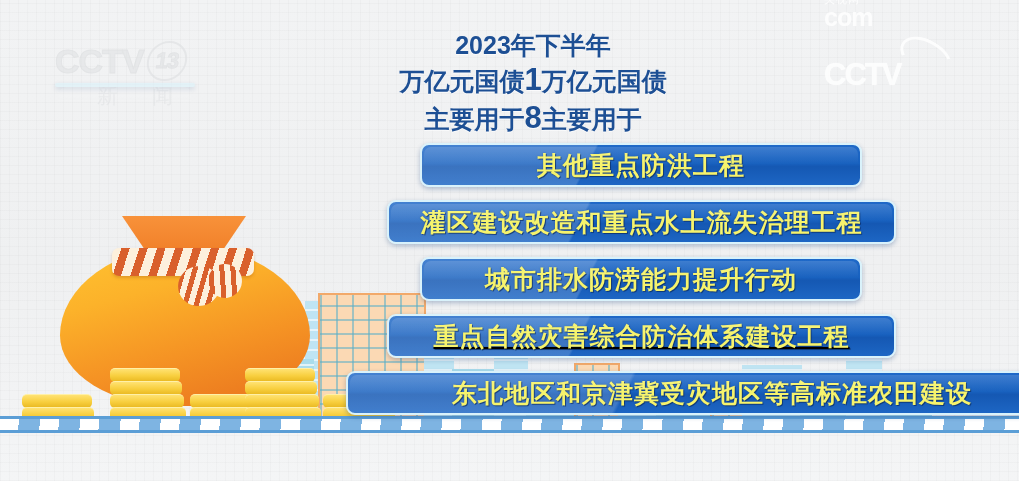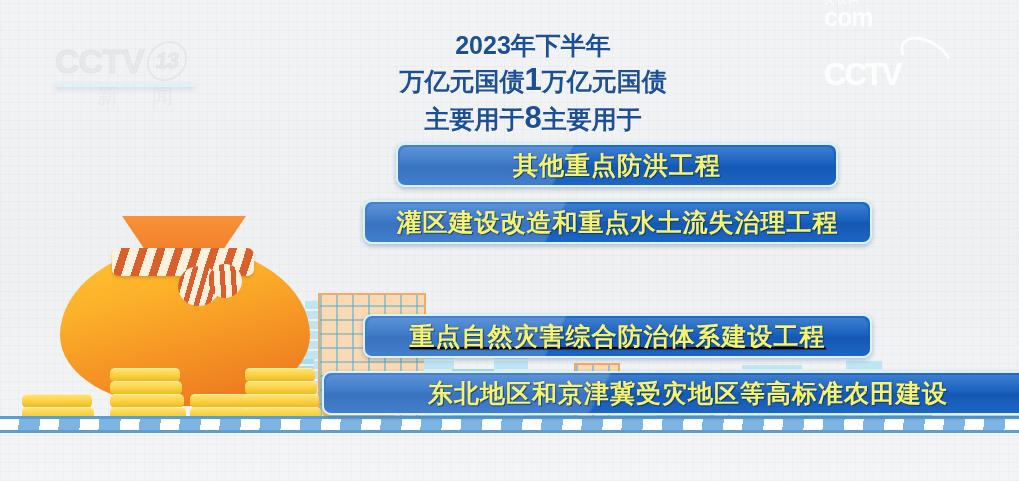--- a/index.html
+++ b/index.html
@@ -143,21 +143,21 @@
 
   
   .bar {
     position:absolute; height:44px;
     border-radius:9px;
     border:2px solid #d9f2fb;
     background:
       linear-gradient(118deg, rgba(255,255,255,.16) 0 38%, rgba(255,255,255,0) 38.5%),
       linear-gradient(180deg,#1f69c8 0%,#1861bf 46%,#1558b3 54%,#1d66c4 100%);
     box-shadow:0 2px 5px rgba(20,60,120,.30);
-    display:flex; align-items:center; justify-content:center;
+    display:flex; align-items:center; justify-content:center;margin-left:24px;
   }
   .bar .txt {
     font-size:25px; font-weight:bold; letter-spacing:1px;
     color:#f6f36c; white-space:nowrap;
     text-shadow:1px 1px 0 rgba(10,40,90,.65), 0 0 2px rgba(10,40,90,.4);
   }
   .bar::after {
     content:""; position:absolute; left:2px; right:2px; top:2px; height:17px;
     border-radius:7px 7px 0 0;
     background:linear-gradient(180deg,rgba(255,255,255,.14),rgba(255,255,255,0));
@@ -249,20 +249,23 @@
       <span>主要用于</span><span class="hl">8</span><span>主要用于</span>
     </div>
   </div>
 
   <div class="bar" style="left:396px; top:143px; width:442px;">
     <span class="txt">其他重点防洪工程</span>
   </div>
   <div class="bar" style="left:363px; top:200px; width:509px;align-items:center;">
     <span class="txt">灌区建设改造和重点水土流失治理工程</span>
   </div>
+  <div class="bar" style="left:396px; top:257px; width:442px;">
+    <span class="txt">城市排水防涝能力提升行动</span>
+  </div>
   <div class="bar" style="left:363px; top:314px; width:509px;text-decoration:underline;">
     <span class="txt">重点自然灾害综合防治体系建设工程</span>
   </div>
   <div class="bar" style="left:322px; top:371px; width:732px;">
     <span class="txt">东北地区和京津冀受灾地区等高标准农田建设</span>
   </div>
 
 </div>
 
 </body></html>

